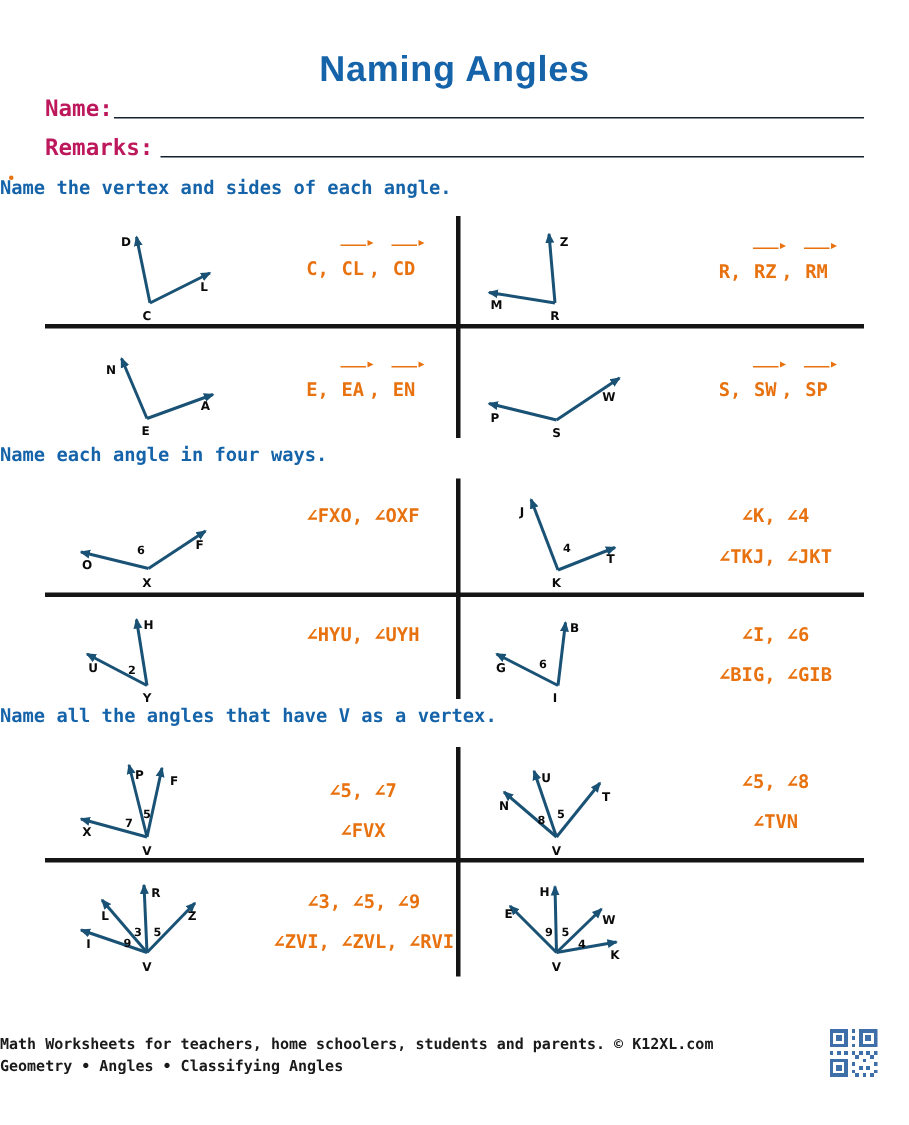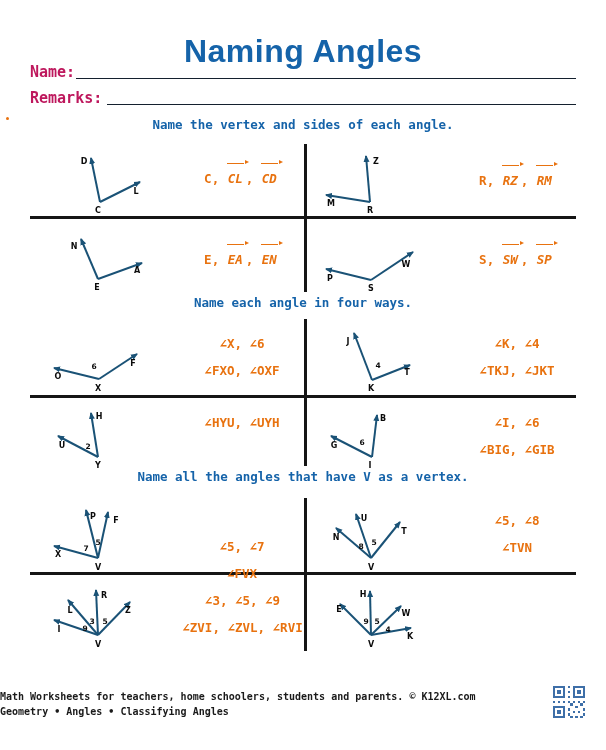--- a/index.html
+++ b/index.html
@@ -4,43 +4,43 @@
 <style>
   html,body{margin:0;padding:0;background:#ffffff;}
   .page{
     position:relative; width:606px; height:750px; background:#ffffff;
     font-family:"DejaVu Sans Mono","DejaVu Sans",monospace;
     overflow:hidden;
   }
   .title{
     position:absolute; top:33px; left:0; width:100%; margin:0;
     text-align:center; font-family:"Liberation Sans","DejaVu Sans",sans-serif;
-    font-size:32px; font-weight:700; color:#1563a9; letter-spacing:0.5px;
+    font-size:24px; font-weight:700; color:#1563a9; letter-spacing:0.5px;
   }
   .field-label{
     position:absolute; font-size:15px; font-weight:700; color:#be185d;
   }
   .rule{
     position:absolute; border-bottom:1.6px solid #14202e; height:0;
   }
   .heading{
-    position:absolute; left:0; width:100%; text-align:center;
+    position:absolute; left:0; width:100%; text-align:left;
     font-size:12.5px; font-weight:700; color:#1563a9;
   }
   .hline{
     position:absolute; left:30px; width:546px; height:2.6px; background:#151515;
   }
   .vline{
     position:absolute; left:304px; width:2.6px; background:#151515;
   }
   .answer{
     position:absolute; text-align:center; color:#e8720f; font-weight:700;
     font-size:12.5px; line-height:27px; white-space:nowrap;
   }
-  .ray{position:relative; display:inline-block; padding:1px 3px 0 1px;font-style:italic;}
+  .ray{position:relative; display:inline-block; padding:1px 3px 0 1px;}
   .ray::before{
     content:""; position:absolute; left:0; right:2px; top:-1px;
     border-top:1.4px solid currentColor;
   }
   .ray::after{
     content:""; position:absolute; right:-3px; top:-4px; width:0; height:0;
     border-left:4.5px solid currentColor;
     border-top:2.5px solid transparent; border-bottom:2.5px solid transparent;
   }
   .diagrams{position:absolute; top:0; left:0;}
@@ -222,35 +222,34 @@
     <span>R</span><span>, </span><span class="ray"><span>RZ</span></span><span>, </span><span class="ray"><span>RM</span></span>
   </div>
   <div class="answer" style="left:172px;top:245px;width:140px">
     <span>E</span><span>, </span><span class="ray"><span>EA</span></span><span>, </span><span class="ray"><span>EN</span></span>
   </div>
   <div class="answer" style="left:442px;top:245px;width:150px">
     <span>S</span><span>, </span><span class="ray"><span>SW</span></span><span>, </span><span class="ray"><span>SP</span></span>
   </div>
 
   <div class="answer" style="left:172px;top:330px;width:140px">
-    <div>∠X, ∠6</div>
       <div>∠FXO, ∠OXF</div>
   </div>
   <div class="answer" style="left:442px;top:330px;width:150px">
     <div>∠K, ∠4</div>
       <div>∠TKJ, ∠JKT</div>
   </div>
   <div class="answer" style="left:172px;top:409px;width:140px">
       <div>∠HYU, ∠UYH</div>
   </div>
   <div class="answer" style="left:442px;top:409px;width:150px">
     <div>∠I, ∠6</div>
       <div>∠BIG, ∠GIB</div>
   </div>
-  <div class="answer" style="left:172px;top:533px;width:140px">
+  <div class="answer" style="left:172px;top:513px;width:140px">
     <div>∠5, ∠7</div>
       <div>∠FVX</div>
   </div>
   <div class="answer" style="left:442px;top:507px;width:150px">
     <div>∠5, ∠8</div>
       <div>∠TVN</div>
   </div>
   <div class="answer" style="left:165px;top:587px;width:155px">
     <div>∠3, ∠5, ∠9</div>
       <div>∠ZVI, ∠ZVL, ∠RVI</div>

